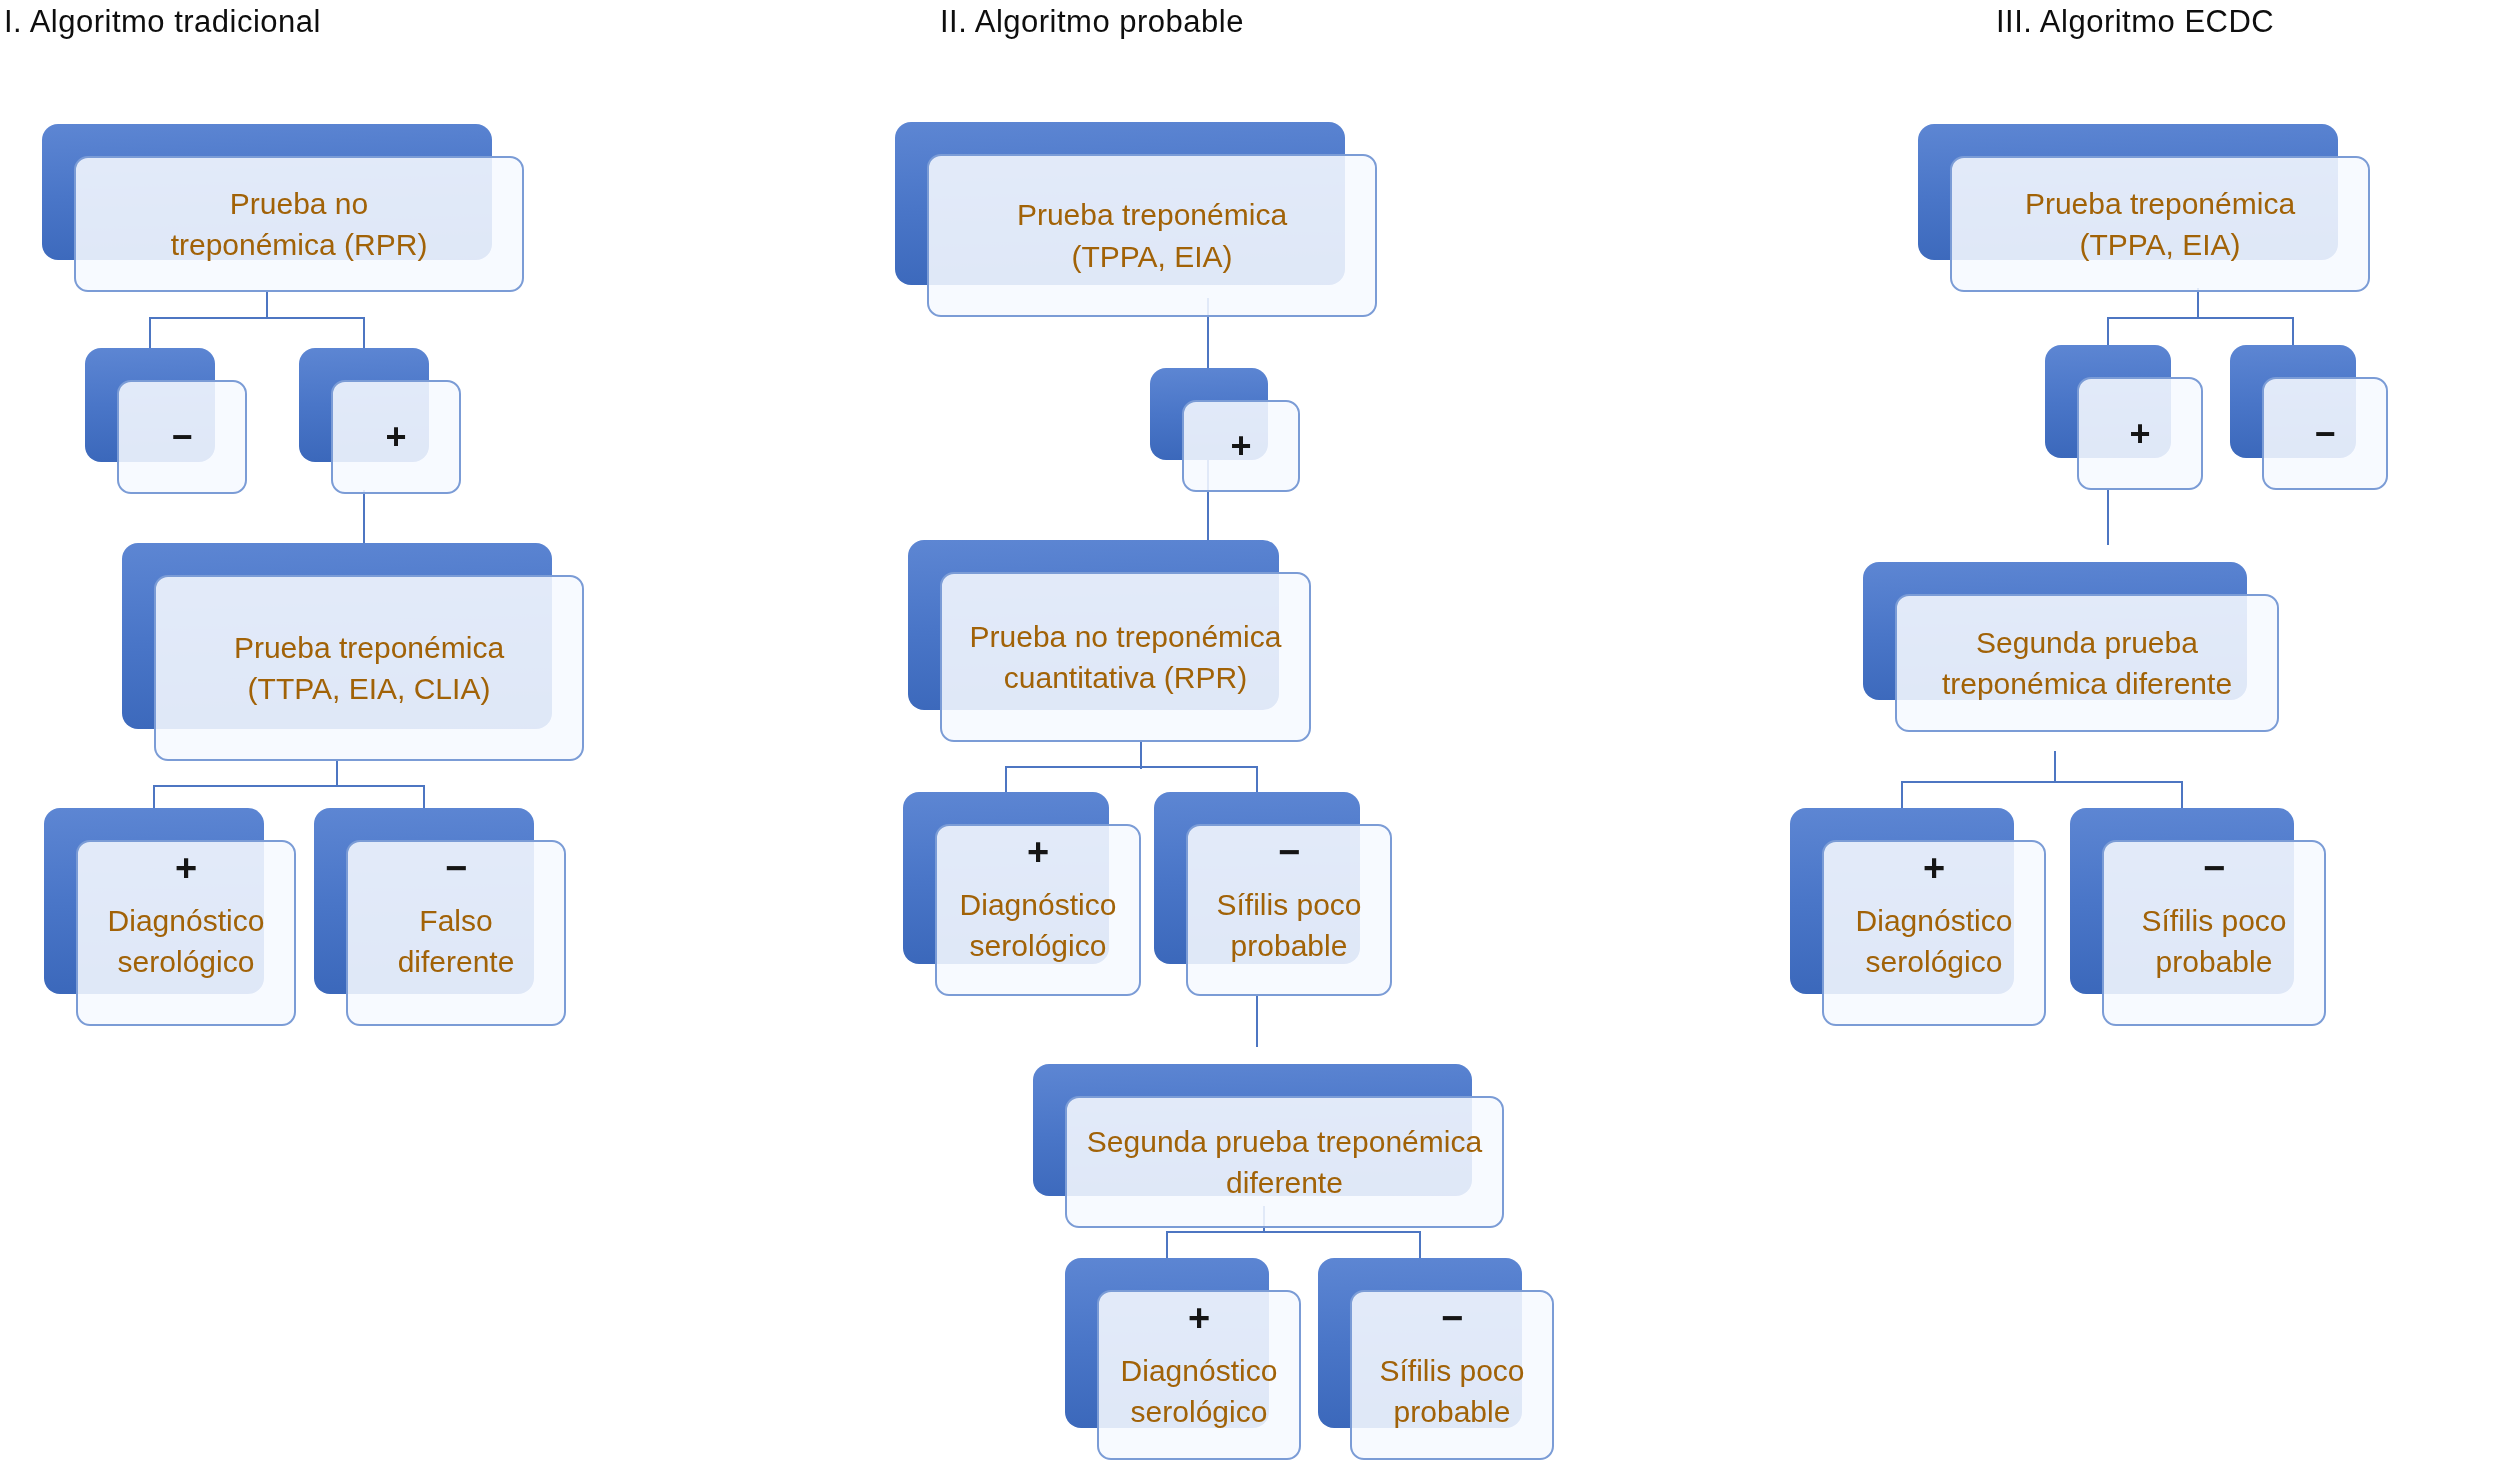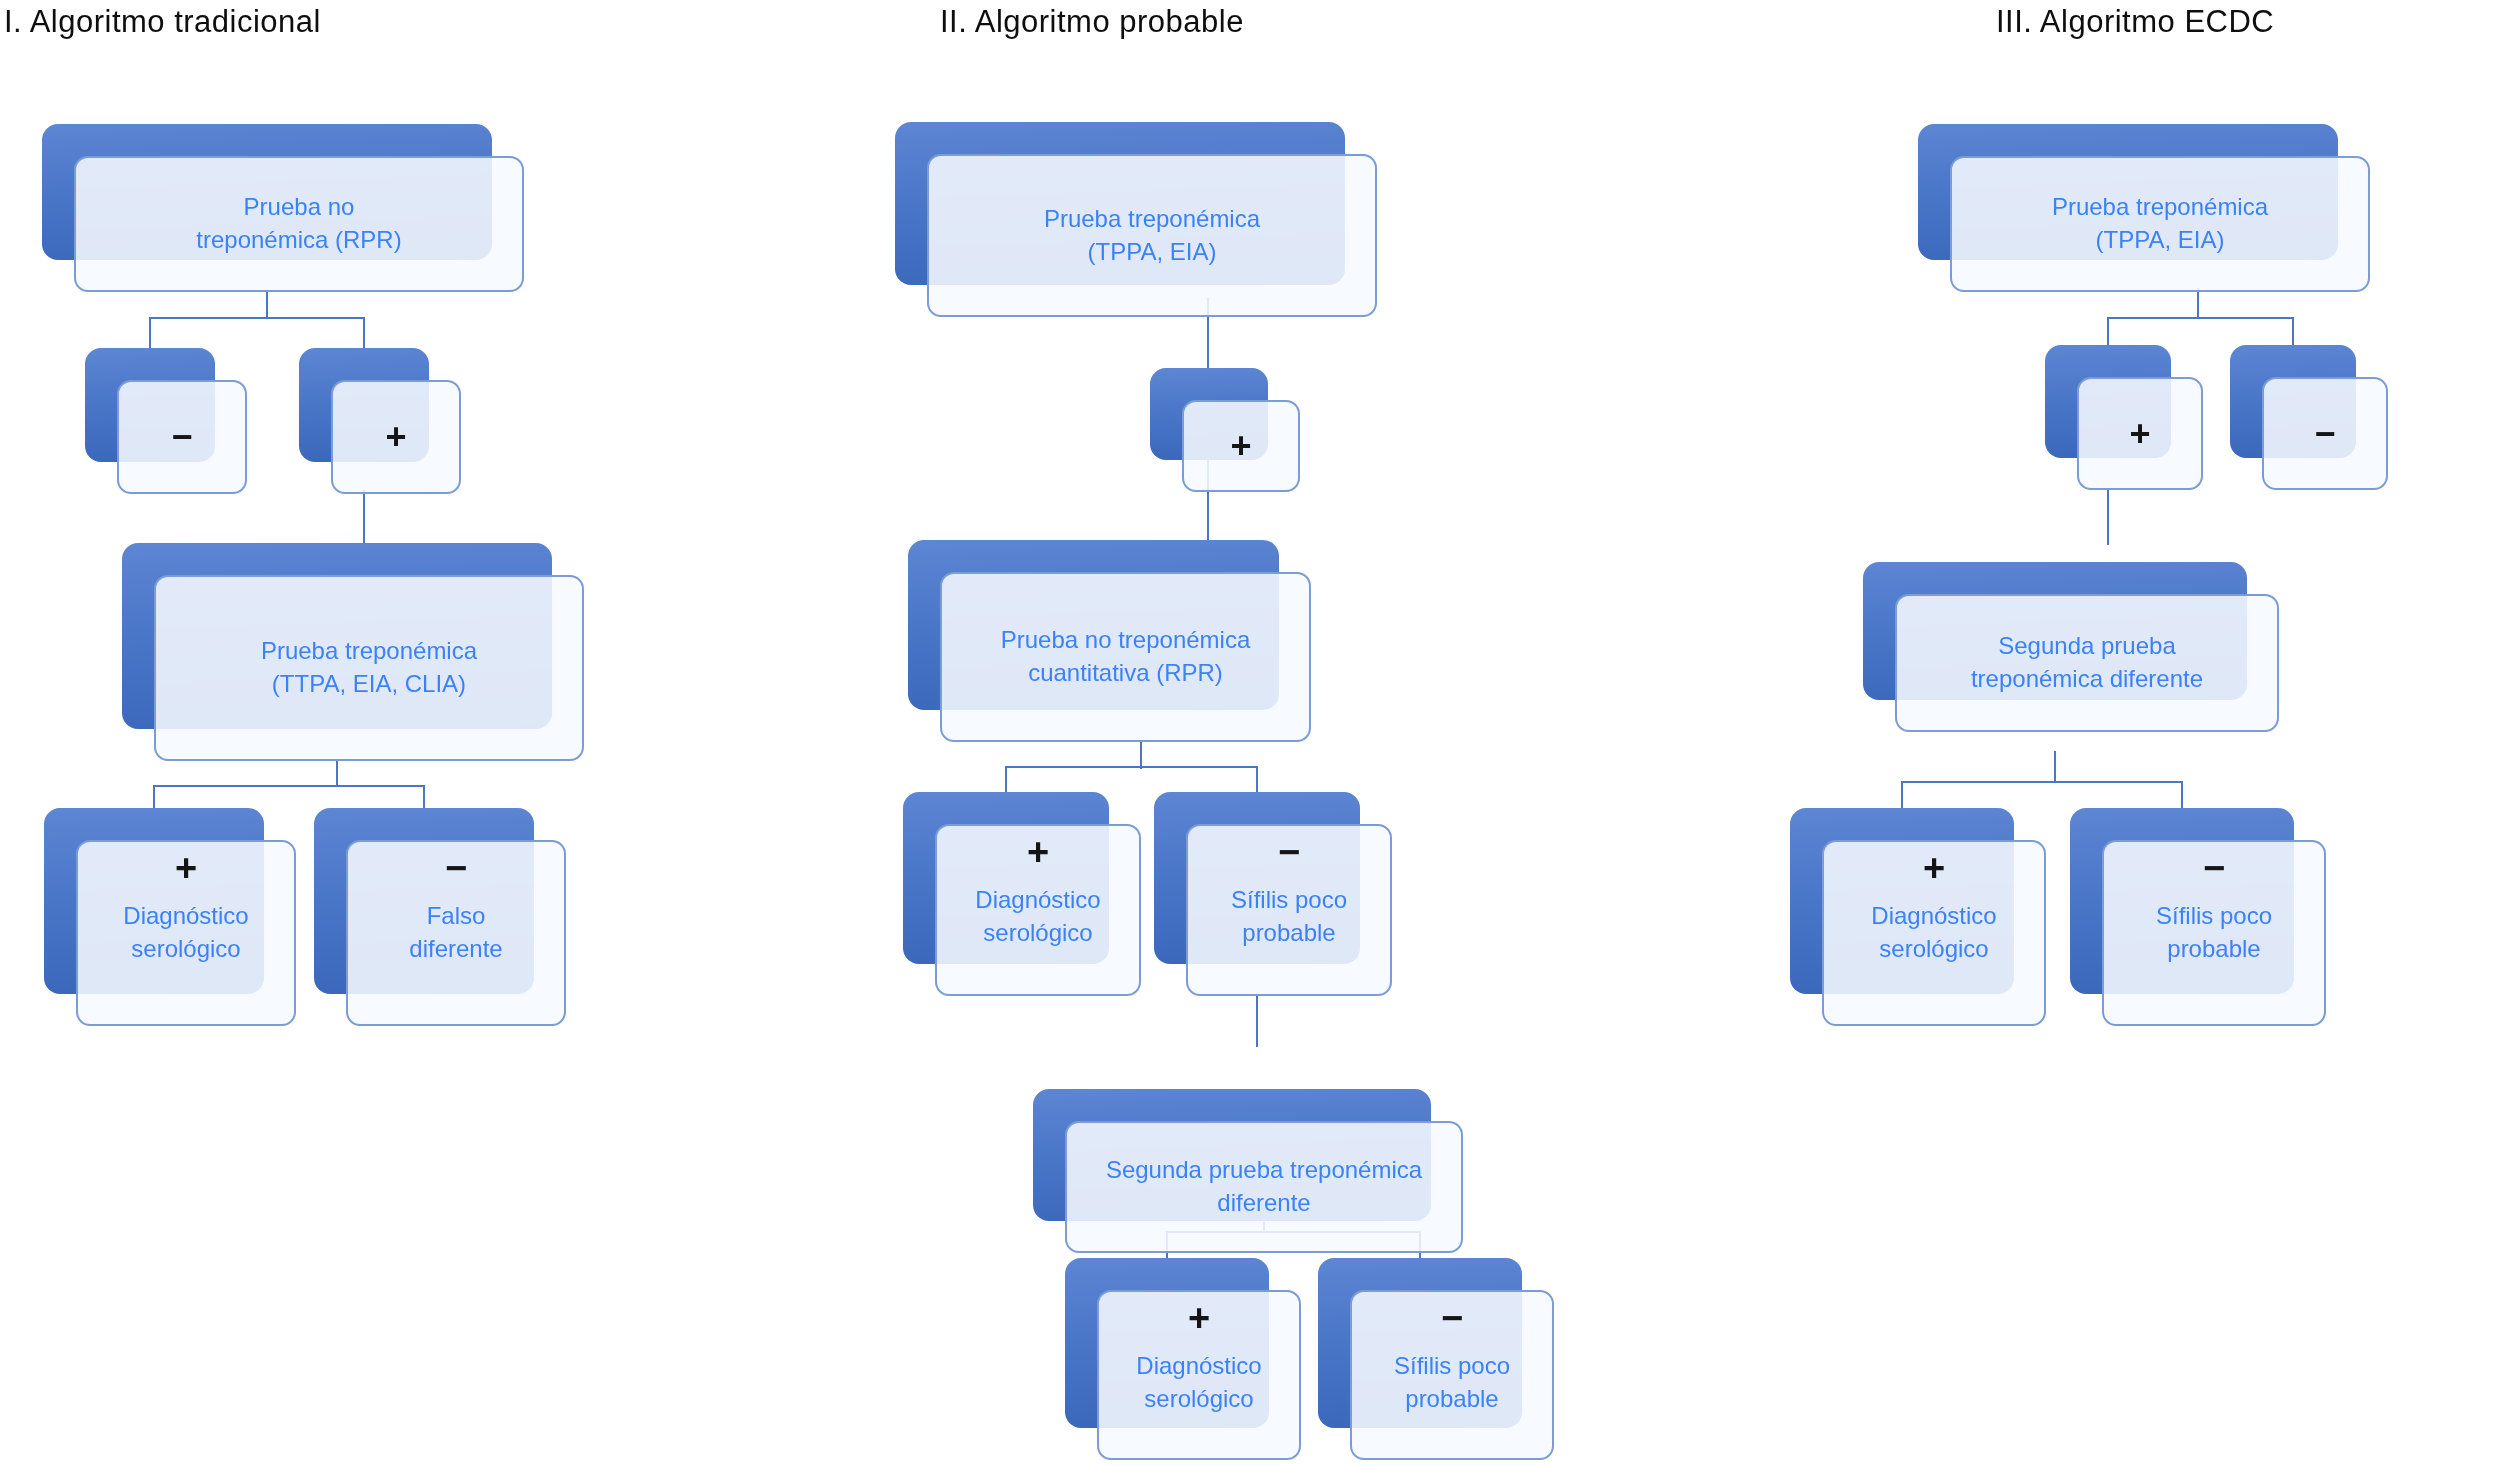--- a/index.html
+++ b/index.html
@@ -25,21 +25,21 @@
     position:absolute;left:32px;top:32px;width:100%;height:100%;
     box-sizing:border-box;border:2px solid #7b9cd6;border-radius:14px;
     background:rgba(246,249,255,0.88);
     display:flex;align-items:center;justify-content:center;text-align:center;
   }
   .front.result{
     flex-direction:column;justify-content:flex-start;
     padding-top:6px;gap:10px;
   }
   .lbl{
-    font-size:24px;line-height:1.37;color:#3b82f6;white-space:pre-line;
+    font-size:30px;line-height:1.37;color:#a16207;white-space:pre-line;
     padding:0 4px;
   }
   .sign{
     font-size:38px;line-height:1.1;color:#151515;font-weight:600;
   }
   .sign-small{font-size:36px;}
 </style>
 </head>
 <body>
 
@@ -162,21 +162,21 @@
 
   <div class="node" style="left:1154px;top:792px;width:206px;height:172px">
     <div class="back"></div>
     <div class="front result">
       <div class="sign">−</div>
       <div class="lbl">Sífilis poco
 probable</div>
     </div>
   </div>
 
-  <div class="node" style="left:1033px;top:1089px;width:398px;height:132px">
+  <div class="node" style="left:1033px;top:1064px;width:439px;height:132px">
     <div class="back"></div>
     <div class="front">
       <div class="lbl">Segunda prueba treponémica
 diferente</div>
     </div>
   </div>
 
   <div class="node" style="left:1065px;top:1258px;width:204px;height:170px">
     <div class="back"></div>
     <div class="front result">

